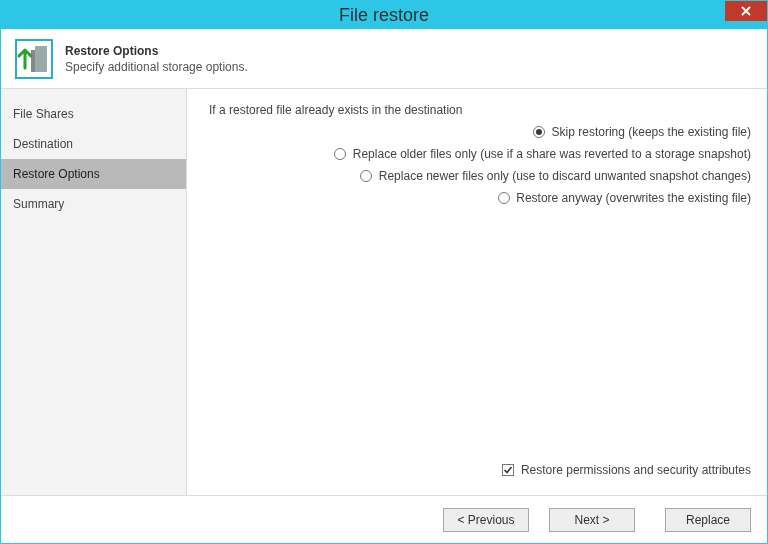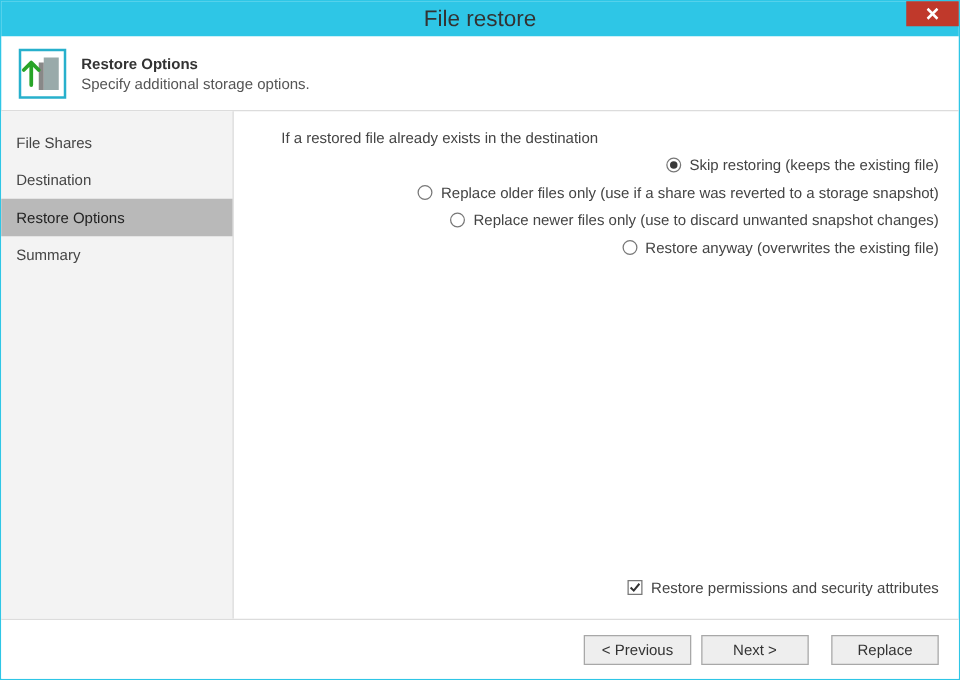--- a/index.html
+++ b/index.html
@@ -68,21 +68,20 @@
   }
   .header-text p {
     margin: 2px 0 0 0;
     font-size: 12px;
     color: #555;
   }
   .body {
     flex: 1;
     display: flex;
     min-height: 0;
-    gap: 16px;
   }
   .sidebar {
     width: 186px;
     background: #f3f3f3;
     border-right: 1px solid #dcdcdc;
     padding-top: 10px;
   }
   .sidebar-item {
     padding: 8px 12px;
     font-size: 12px;
@@ -156,20 +155,21 @@
   }
   .btn {
     min-width: 86px;
     height: 24px;
     border: 1px solid #a8a8a8;
     background: #eee;
     font-size: 12px;
     color: #333;
     display:flex; align-items:center; justify-content:center;
     cursor: pointer;
+    margin-left: 12px;
   }
   .btn.disabled {
     color: #aaa;
     cursor: default;
   }
   .btn-gap-after { margin-right: 10px; }
 </style>
 </head>
 <body>
 

